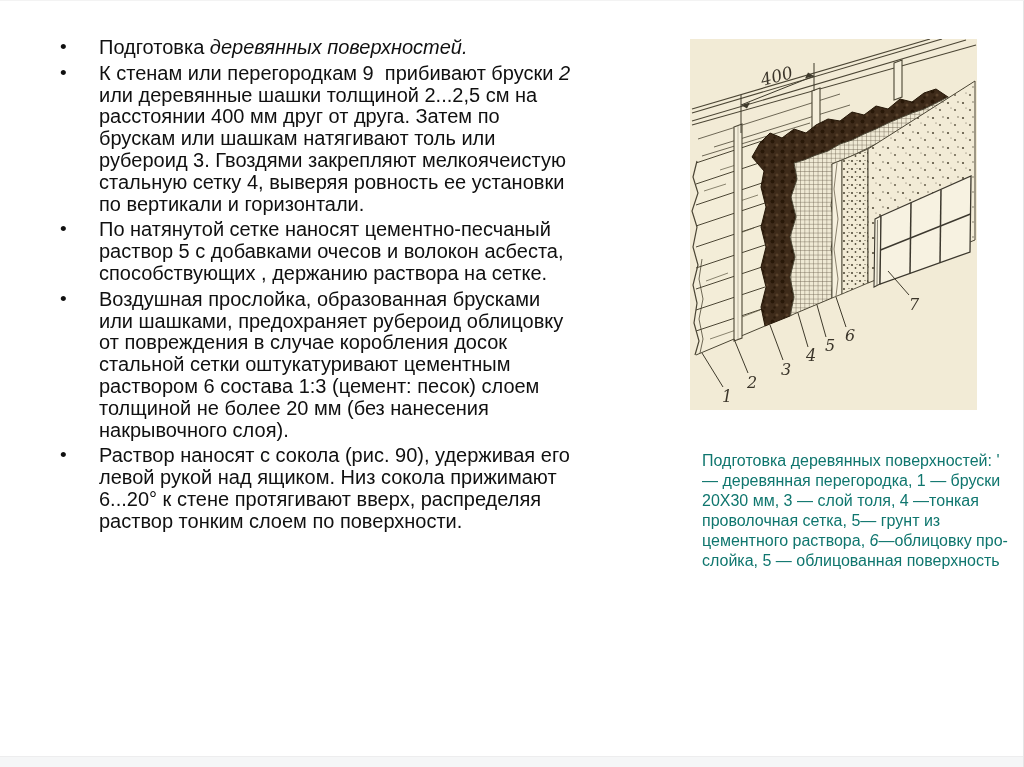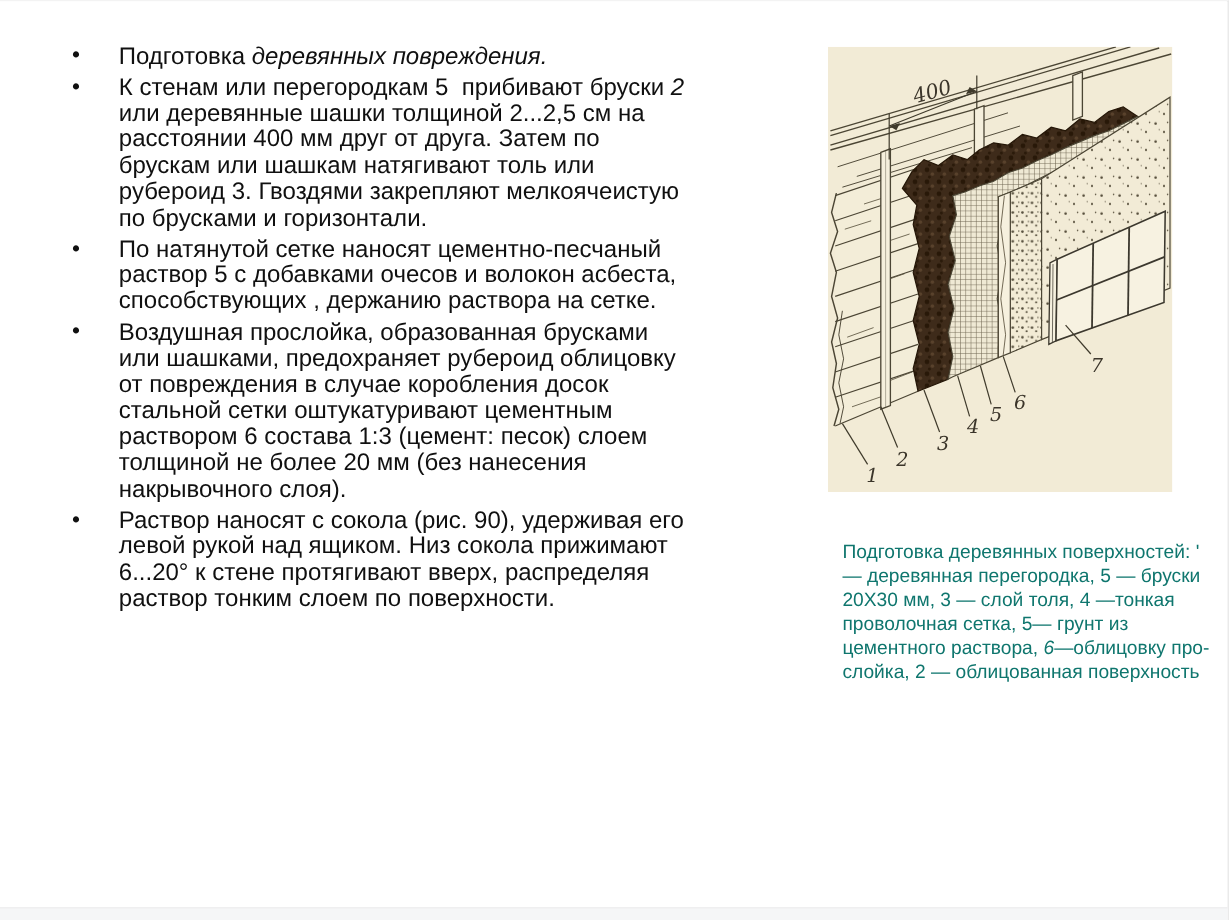--- a/index.html
+++ b/index.html
@@ -73,30 +73,31 @@
   .caption-line { white-space: pre; }
 </style>
 </head>
 <body>
 
 <div class="slide">
 
   <ul class="bullets">
       <li class="bullet-item">
         <span class="marker">•</span>
-        <div class="tline"><span>Подготовка </span><span class="it">деревянных повреждения.</span></div>
-      </li>
-      <li class="bullet-item">
-        <span class="marker">•</span>
-        <div class="tline"><span>К стенам или перегородкам 5  прибивают бруски </span><span class="it">2</span></div>
+        <div class="tline"><span>Подготовка </span><span class="it">деревянных поверхностей.</span></div>
+      </li>
+      <li class="bullet-item">
+        <span class="marker">•</span>
+        <div class="tline"><span>К стенам или перегородкам 9  прибивают бруски </span><span class="it">2</span></div>
         <div class="tline"><span>или деревянные шашки толщиной 2...2,5 см на</span></div>
         <div class="tline"><span>расстоянии 400 мм друг от друга. Затем по</span></div>
         <div class="tline"><span>брускам или шашкам натягивают толь или</span></div>
         <div class="tline"><span>рубероид 3. Гвоздями закрепляют мелкоячеистую</span></div>
-        <div class="tline"><span>по брусками и горизонтали.</span></div>
+        <div class="tline"><span>стальную сетку 4, выверяя ровность ее установки</span></div>
+        <div class="tline"><span>по вертикали и горизонтали.</span></div>
       </li>
       <li class="bullet-item">
         <span class="marker">•</span>
         <div class="tline"><span>По натянутой сетке наносят цементно-песчаный</span></div>
         <div class="tline"><span>раствор 5 с добавками очесов и волокон асбеста,</span></div>
         <div class="tline"><span>способствующих , держанию раствора на сетке.</span></div>
       </li>
       <li class="bullet-item">
         <span class="marker">•</span>
         <div class="tline"><span>Воздушная прослойка, образованная брусками</span></div>
@@ -250,21 +251,21 @@
       <text class="fig-num" x="96" y="336" text-anchor="middle">3</text>
       <text class="fig-num" x="121" y="322" text-anchor="middle">4</text>
       <text class="fig-num" x="140" y="312" text-anchor="middle">5</text>
       <text class="fig-num" x="160" y="302" text-anchor="middle">6</text>
       <text class="fig-num" x="224" y="271" text-anchor="middle">7</text>
     </svg>
   </div>
 
   <div class="caption">
       <div class="caption-line"><span>Подготовка деревянных поверхностей: '</span></div>
-      <div class="caption-line"><span>— деревянная перегородка, 5 — бруски</span></div>
+      <div class="caption-line"><span>— деревянная перегородка, 1 — бруски</span></div>
       <div class="caption-line"><span>20X30 мм, 3 — слой толя, 4 —тонкая</span></div>
       <div class="caption-line"><span>проволочная сетка, 5— грунт из</span></div>
       <div class="caption-line"><span>цементного раствора, </span><span class="it">6</span><span>—облицовку про-</span></div>
-      <div class="caption-line"><span>слойка, 2 — облицованная поверхность</span></div>
+      <div class="caption-line"><span>слойка, 5 — облицованная поверхность</span></div>
     </div>
 
   <div class="bottom-strip"></div>
 </div>
 
 </body></html>

